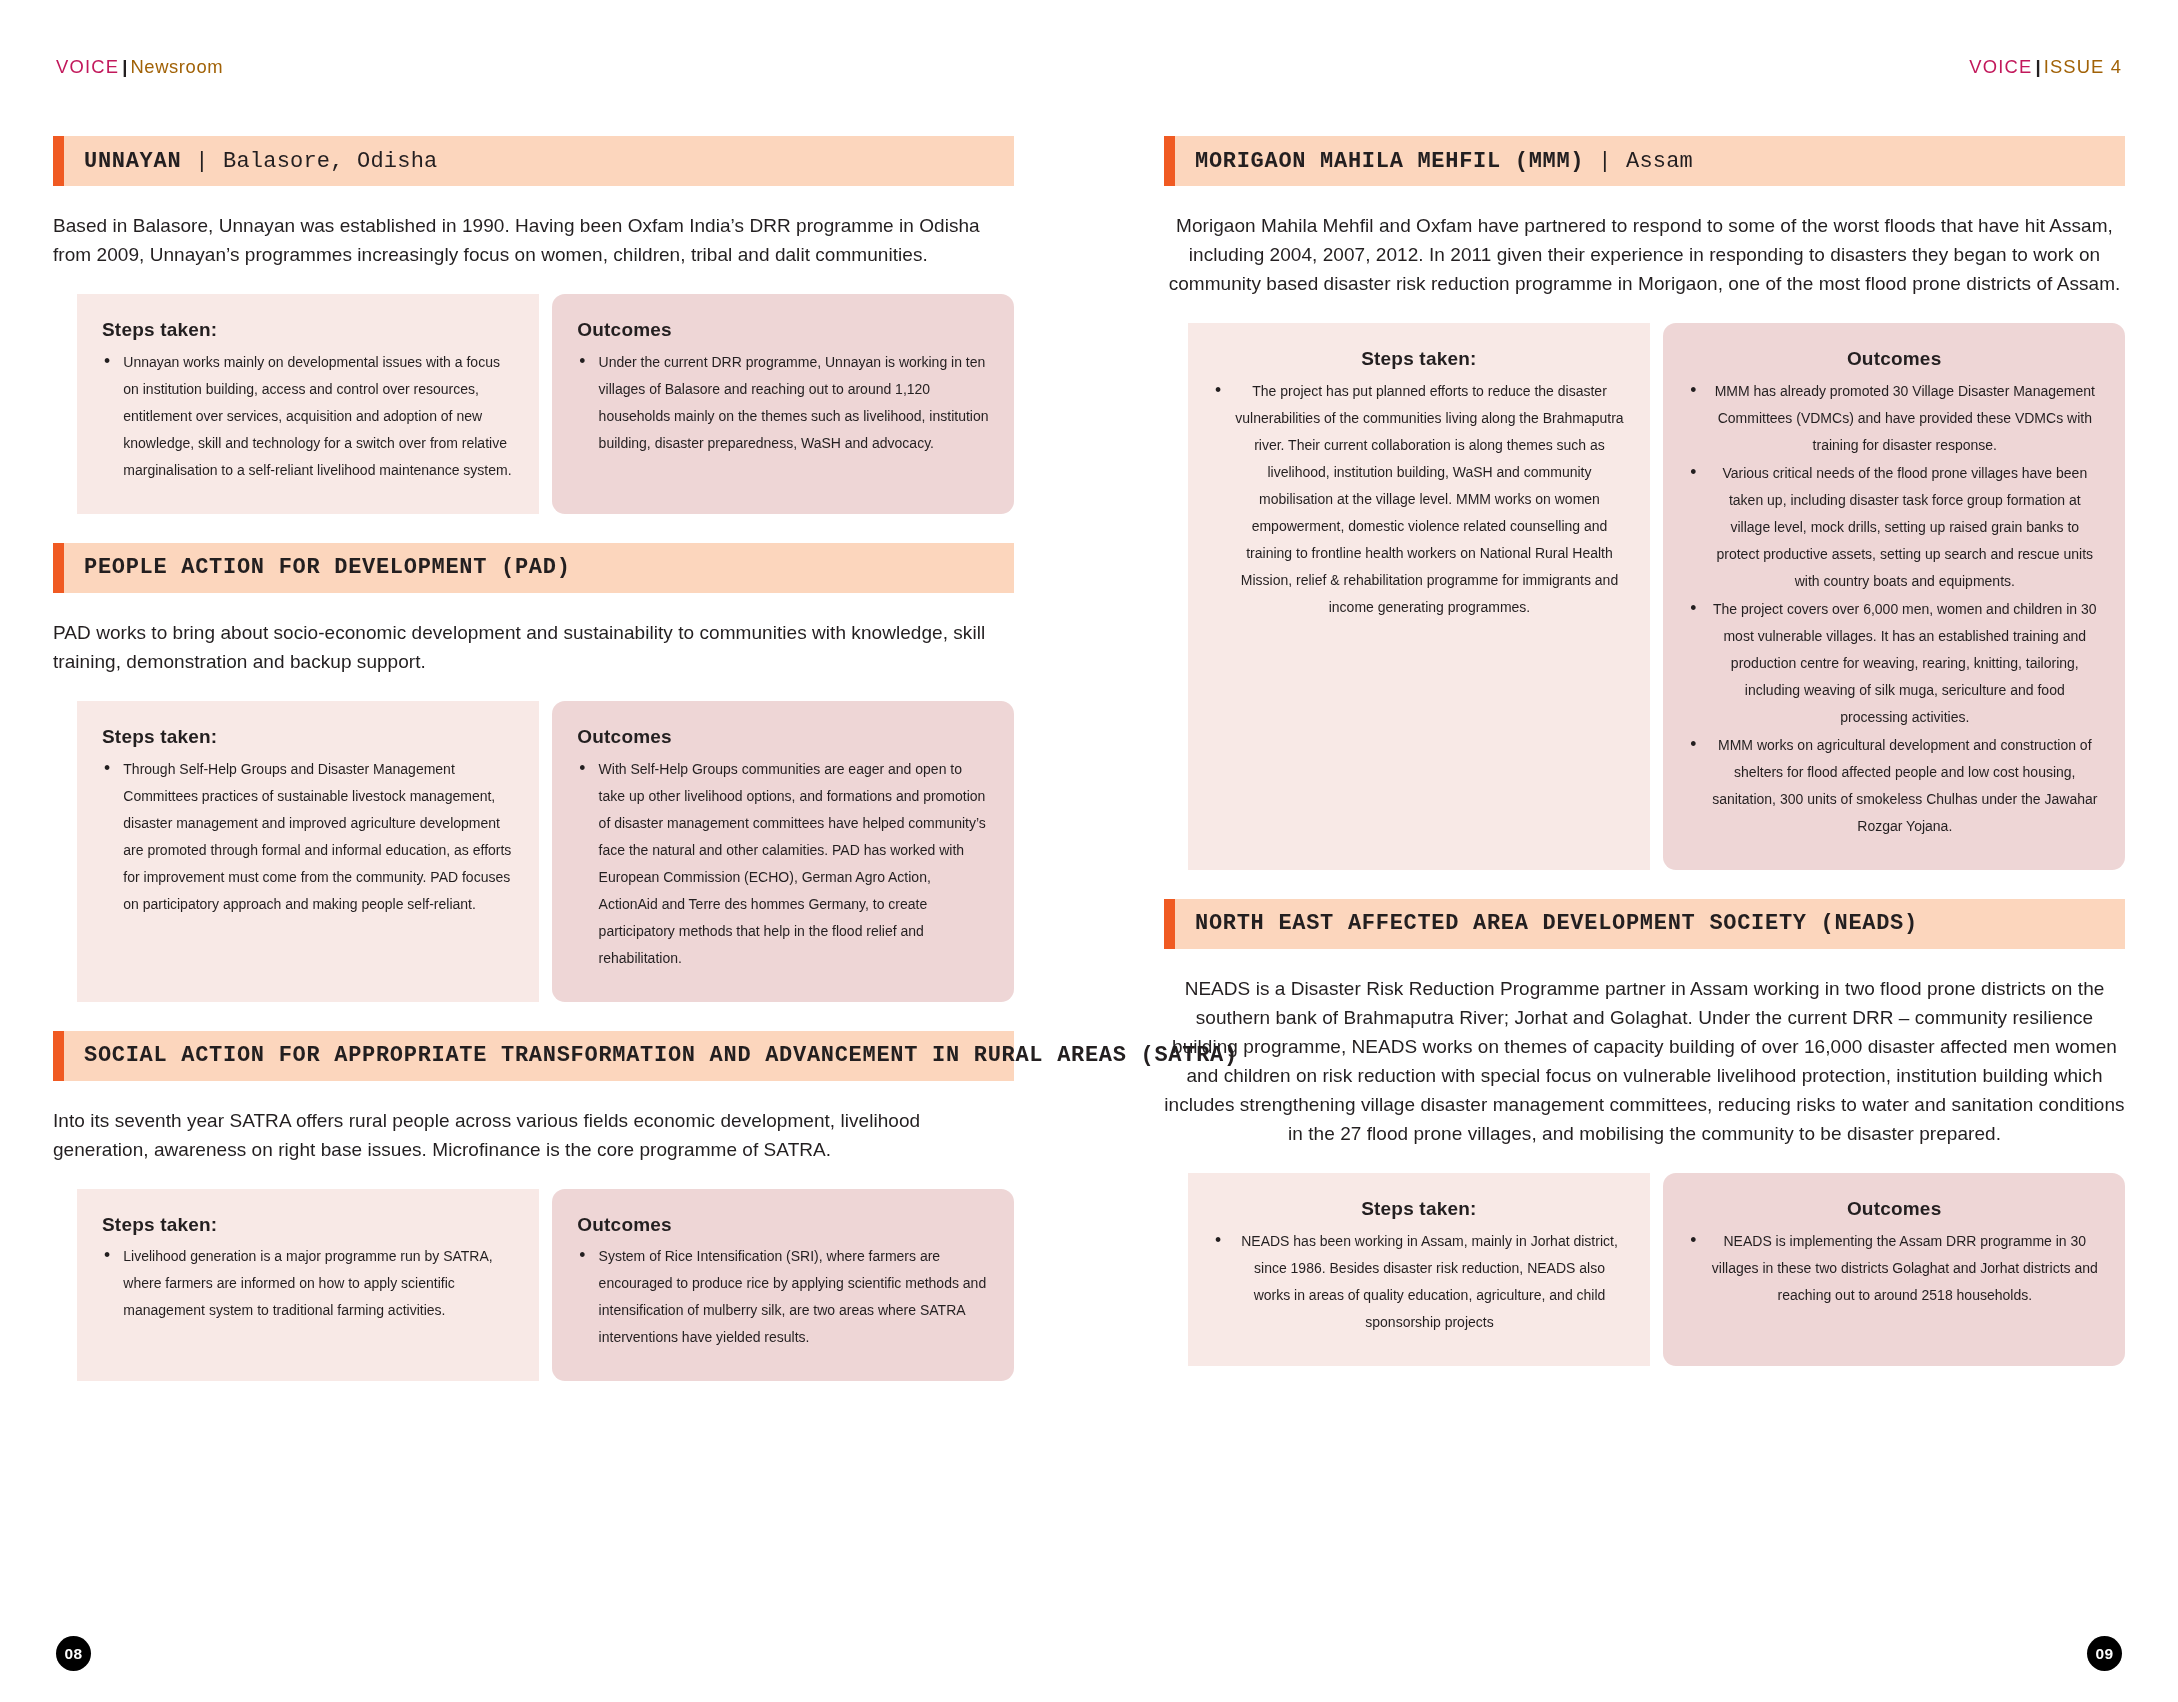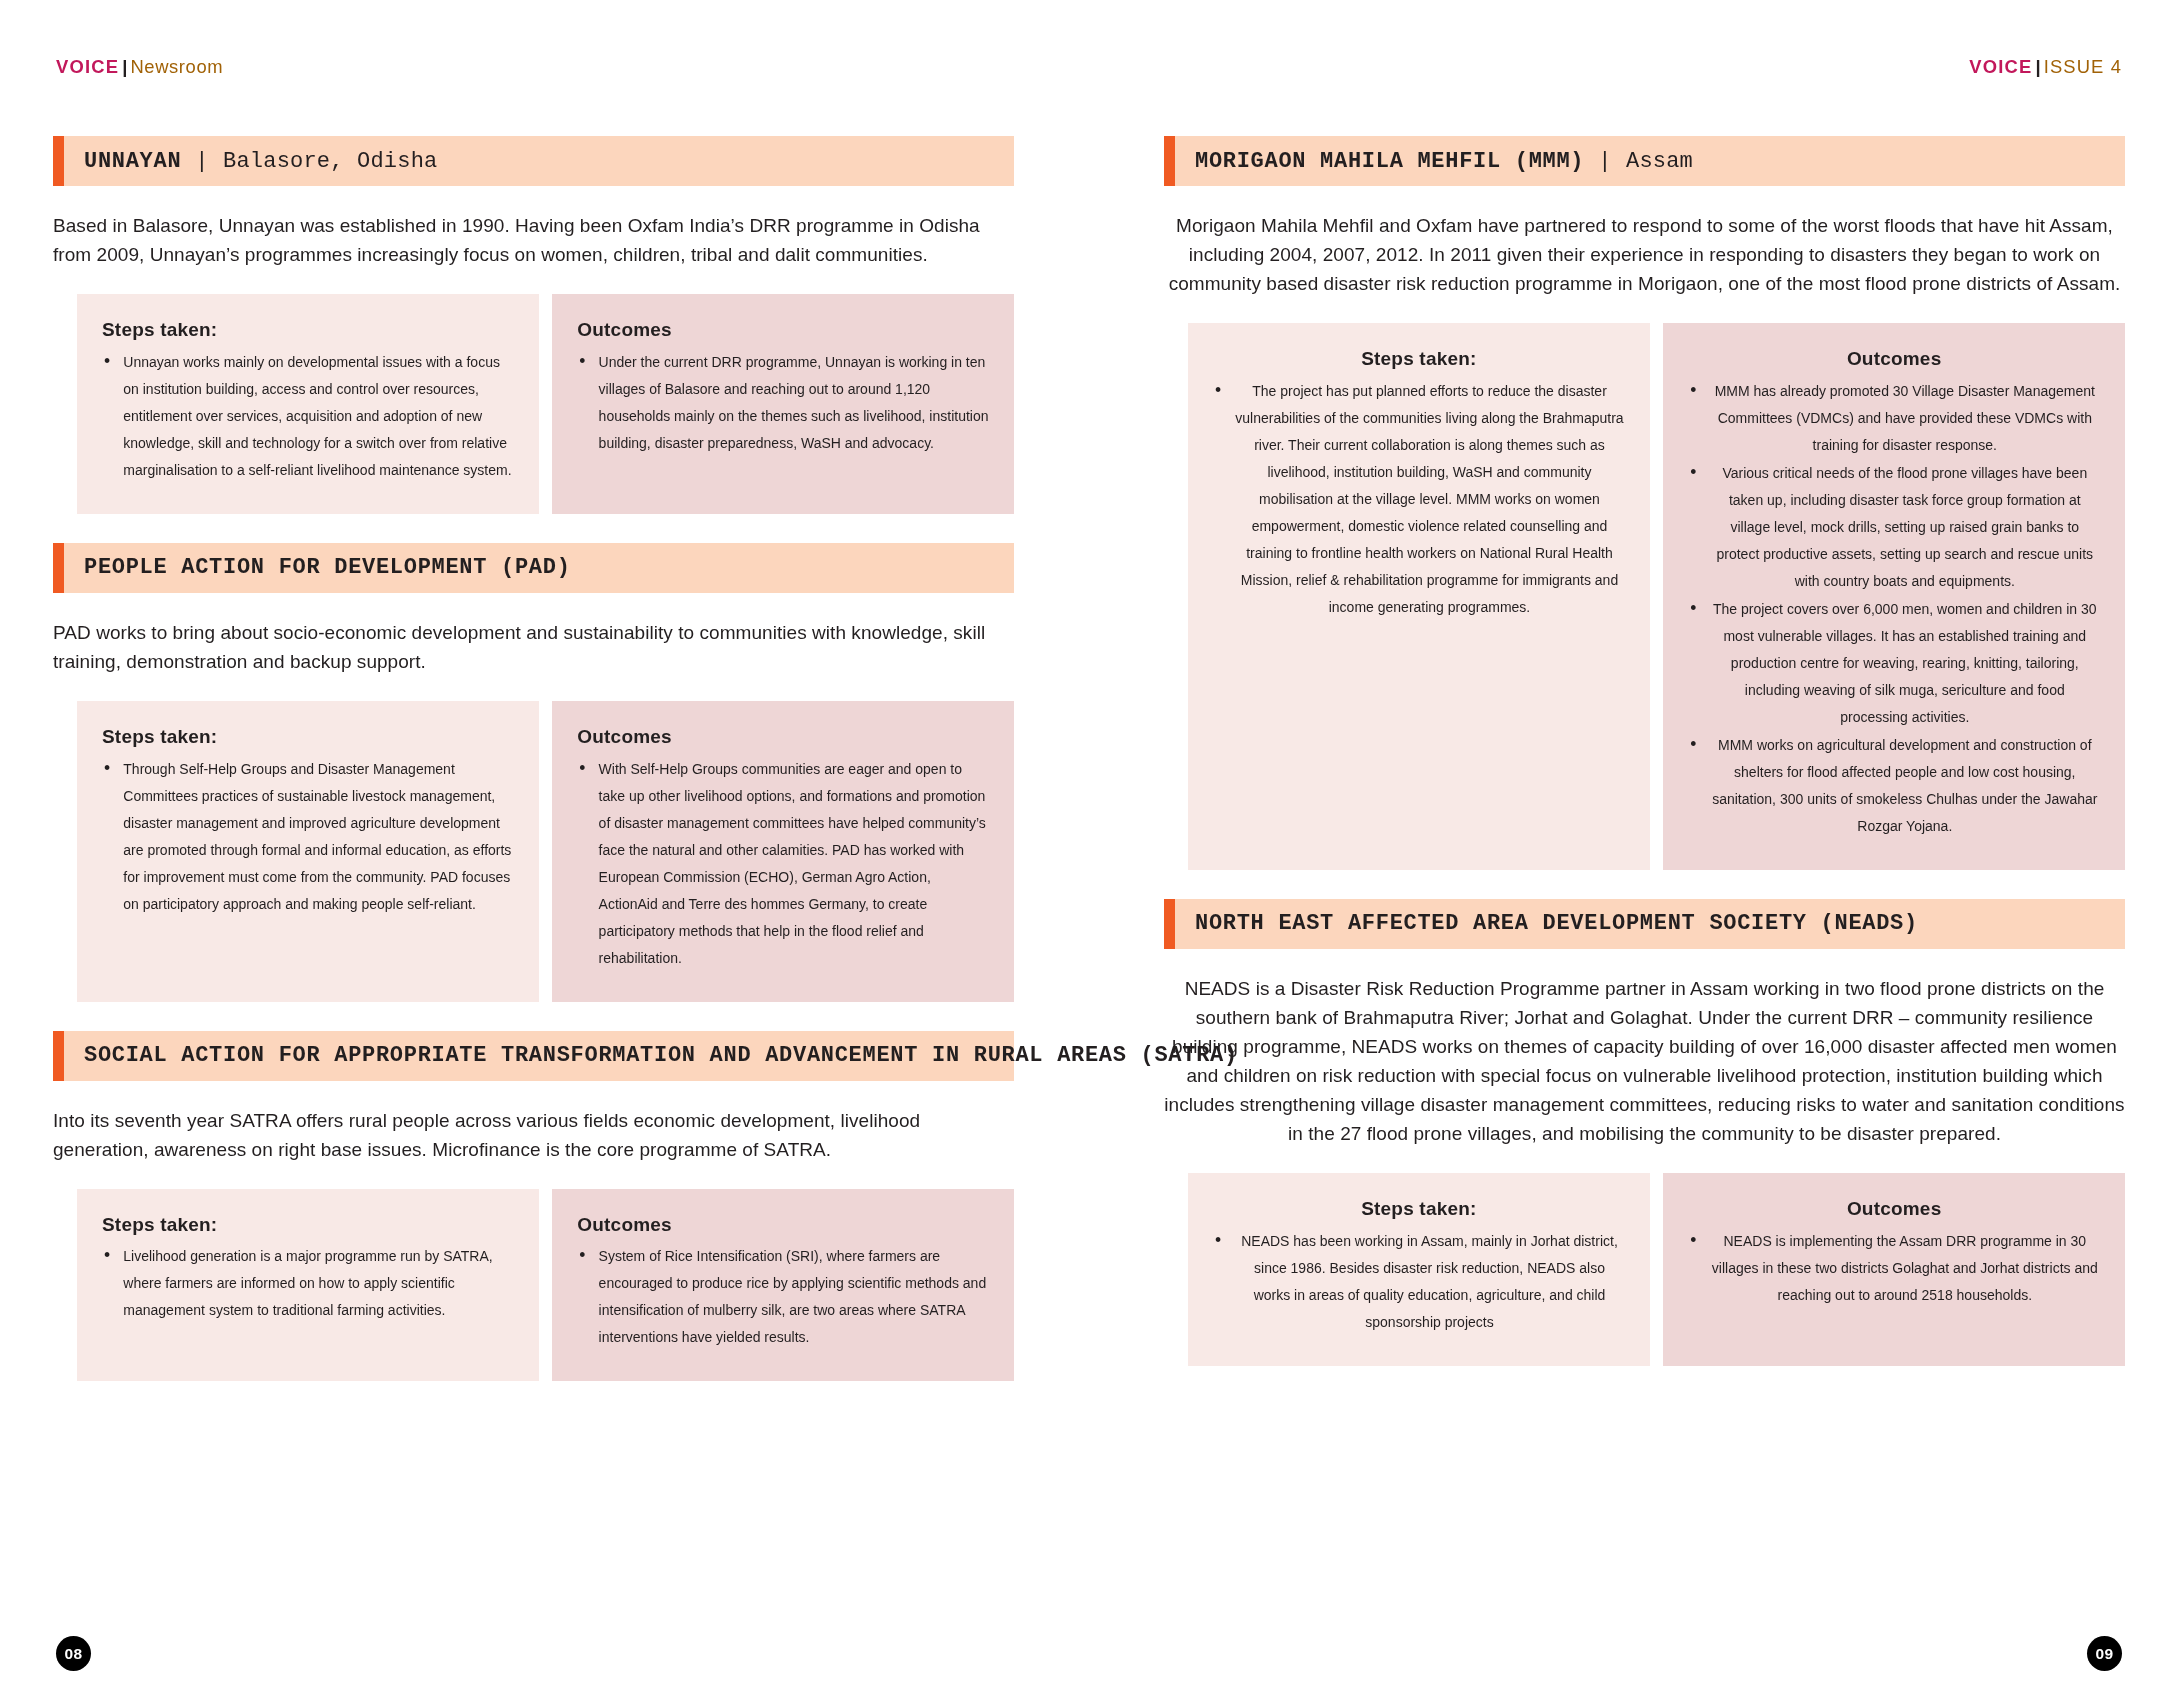--- a/index.html
+++ b/index.html
@@ -20,21 +20,21 @@
     top: 56px;
     font-size: 18.4px;
     letter-spacing: 0.3px;
     white-space: nowrap;
   }
   .runhead.left  { left: 56px; }
   .runhead.right { right: 56px; }
 
   .rh-voice {
     color: #c2185b;
-    font-weight: 700;
+    font-weight: 400;
     letter-spacing: 1.2px;
   }
   .rh-sep {
     color: #231f20;
     font-weight: 700;
     margin: 0 2.9px;
   }
   .rh-sub {
     color: #a16207;
     font-weight: 400;
@@ -98,21 +98,21 @@
     gap: 13.6px;
     margin-bottom: 29px;
     align-items: stretch;
     padding-left: 24px;
   }
   .box {
     flex: 1 1 0;
     padding: 25px 25px 29px 25px;
   }
   .box.steps   { background: #f8e9e6; }
-  .box.outcome { background: #eed6d6; }
+  .box.outcome { background: #eed6d6; border-radius: 13px; }
 
   .box-title {
     font-size: 19px;
     font-weight: 700;
     margin-bottom: 7.8px;
     letter-spacing: 0.2px;
   }
 
   ul.bullets {
     list-style: none;

